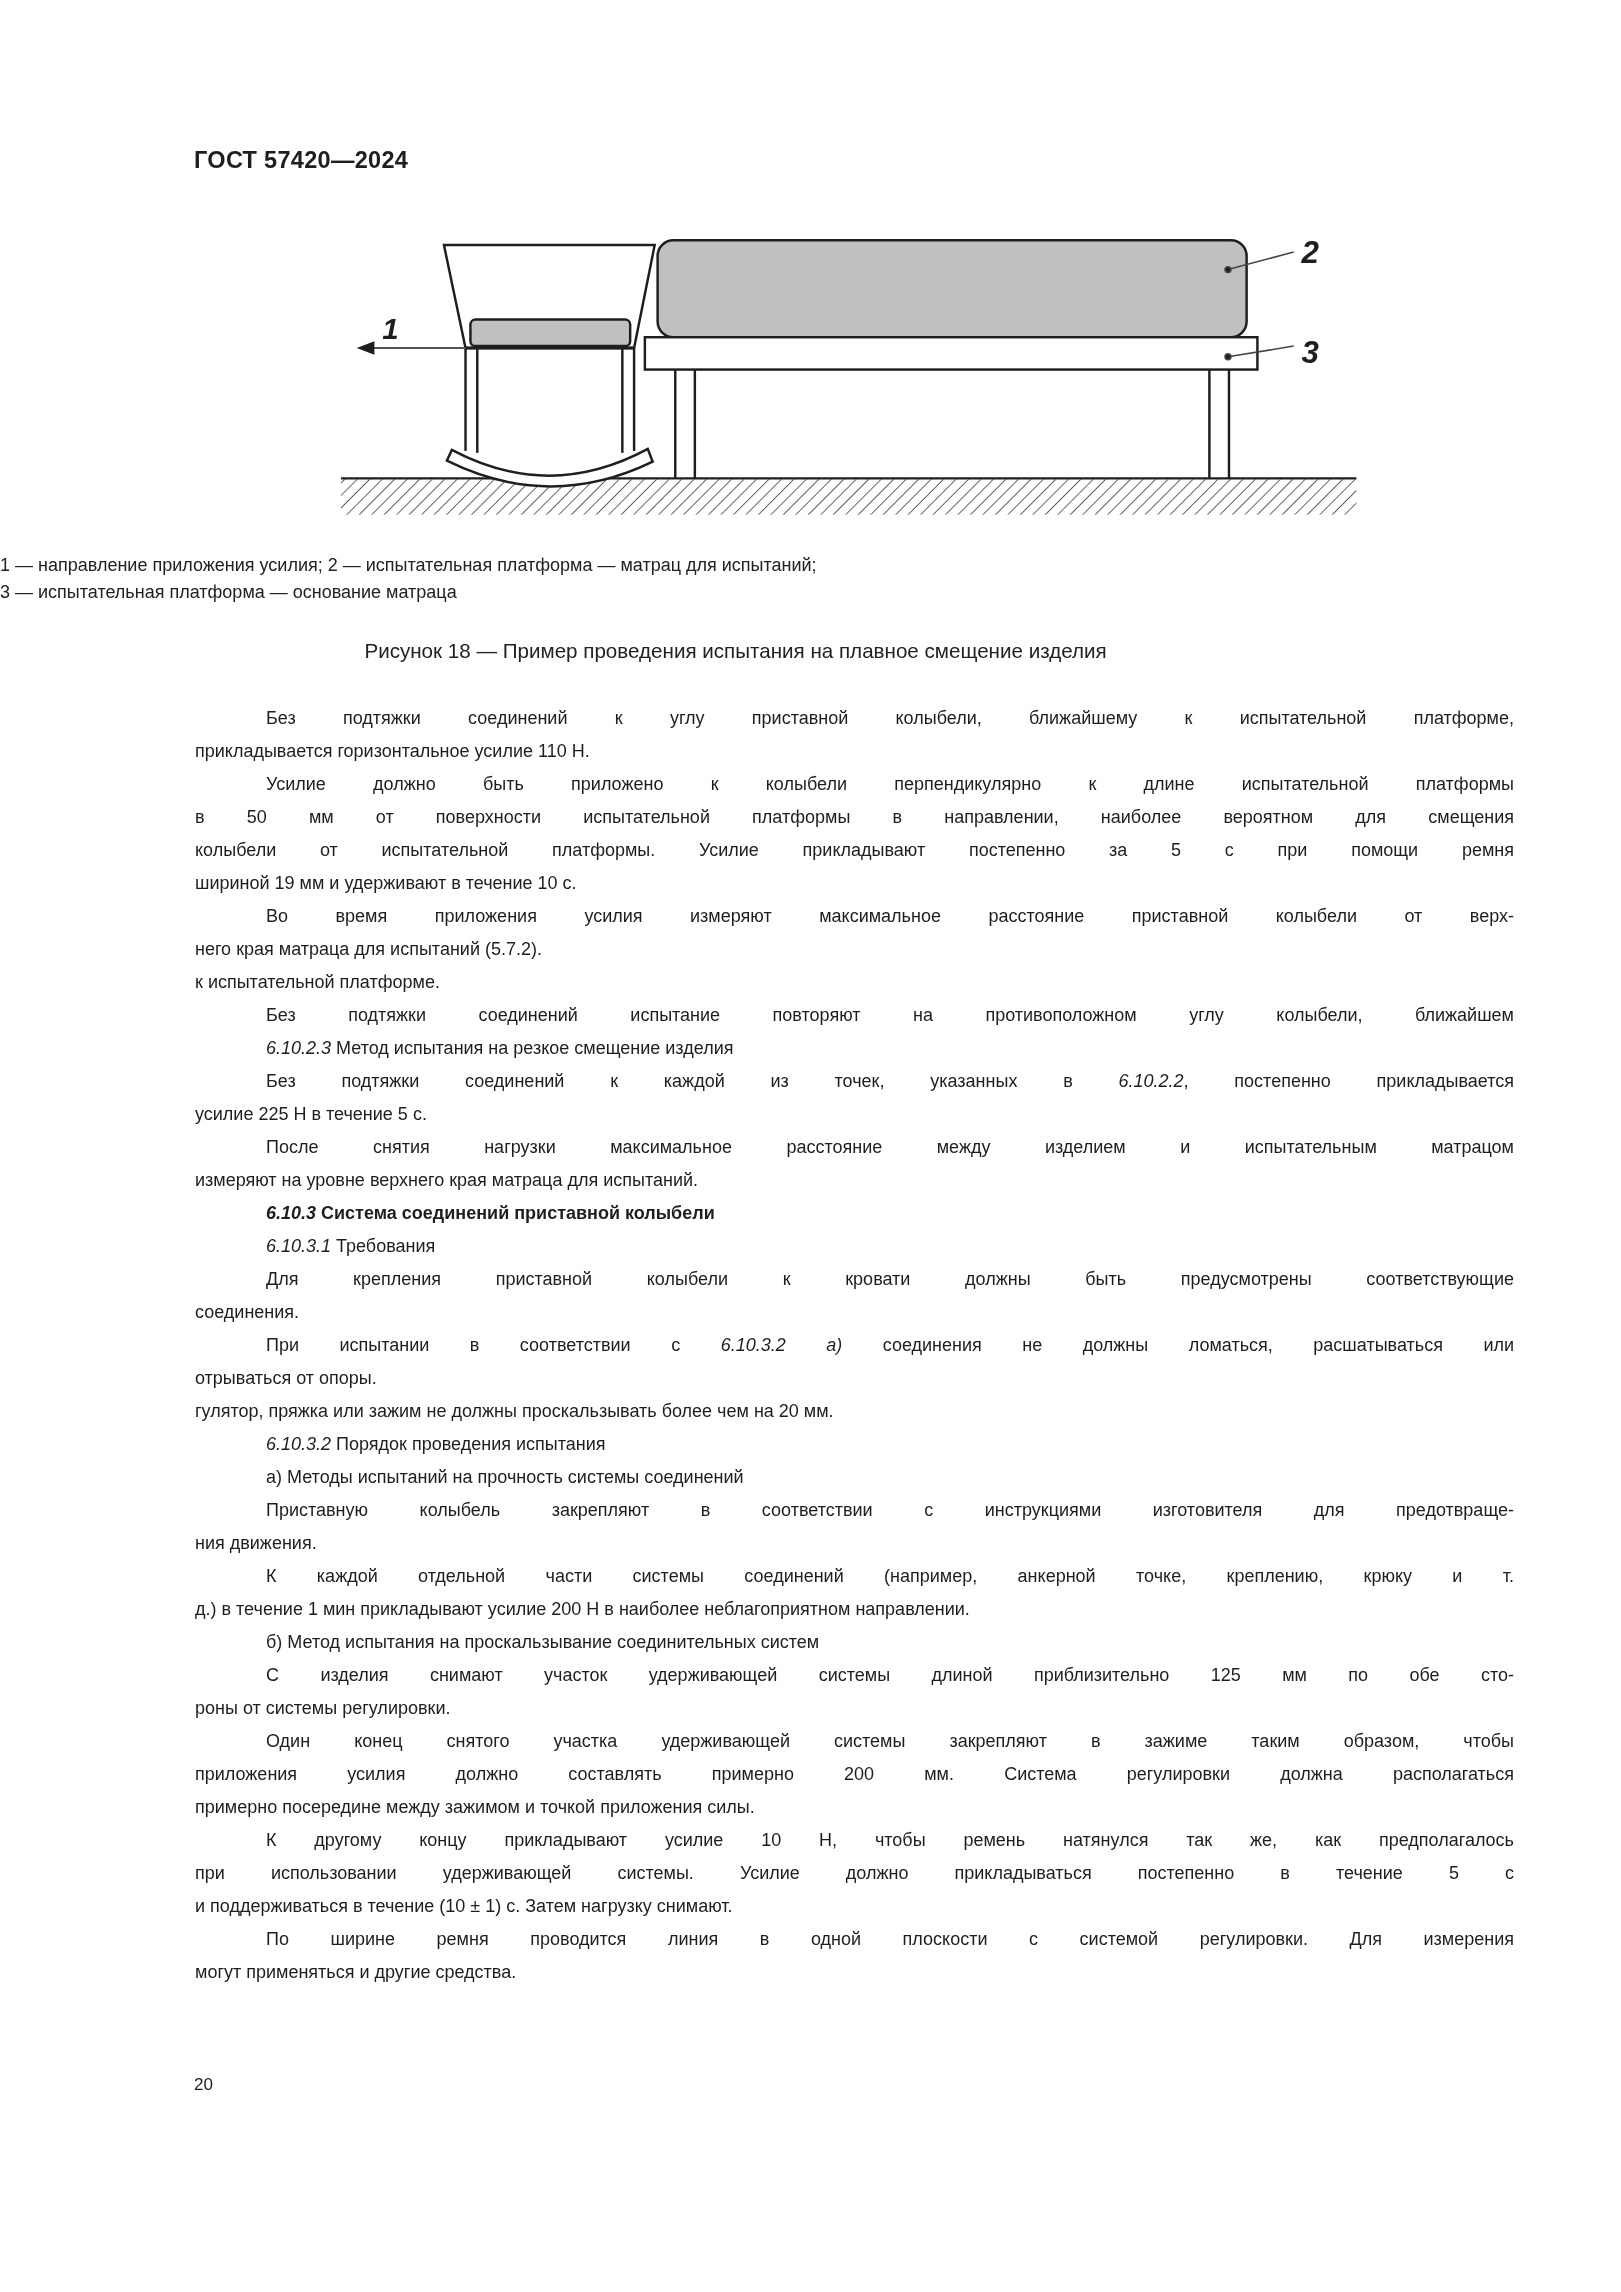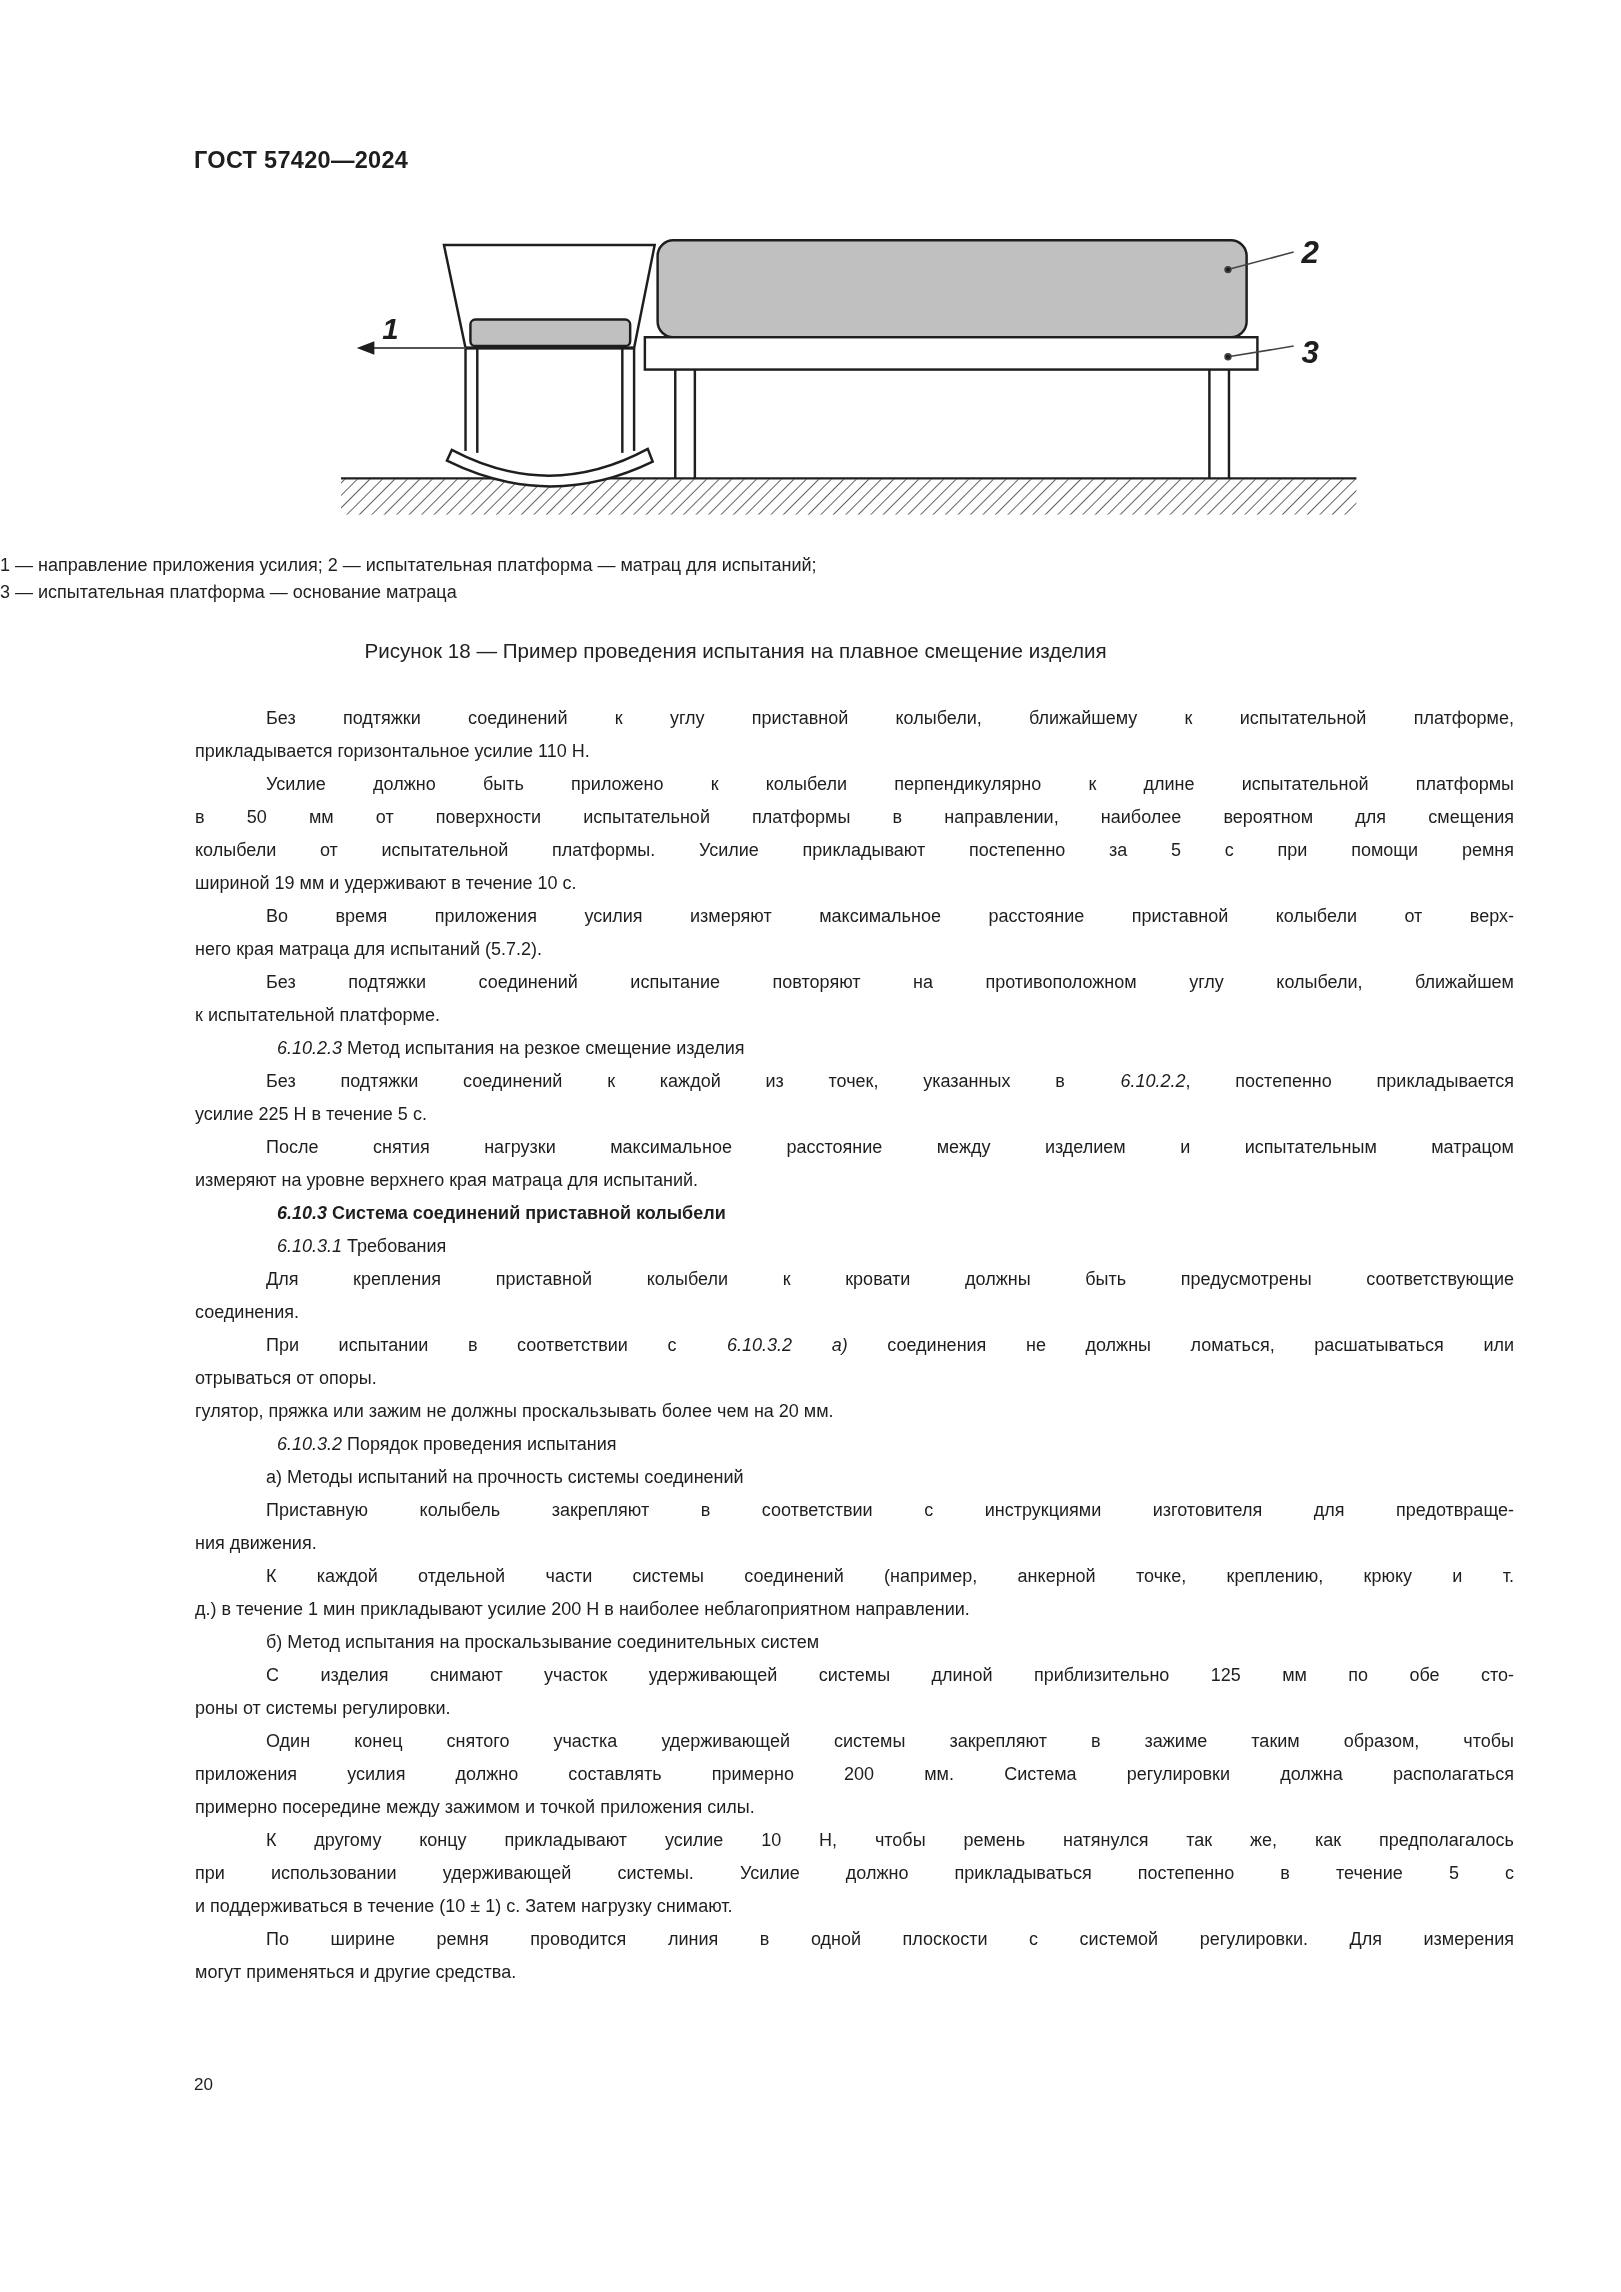--- a/index.html
+++ b/index.html
@@ -7,21 +7,21 @@
   .hdr { position:absolute; left:194px; top:147px; font-weight:bold; font-size:23.5px; letter-spacing:0.3px; }
   .fig { position:absolute; left:0; top:0; width:1621px; height:549px; }
   .legend { position:absolute; left:0; width:1621px; text-align:left; font-size:18px; color:#222; }
   .leg1 { top:555px; } .leg2 { top:582px; }
   .caption { position:absolute; left:0; width:1471px; top:639px; text-align:center; font-size:20.6px; color:#222; }
   .body { position:absolute; left:195px; top:702px; width:1319px; font-size:18px; }
   .ln { height:33px; line-height:33px; white-space:nowrap; text-align:justify; text-align-last:justify; }
   .ln.last { text-align-last:left; }
   .ln.ind { padding-left:71px; }
   .ln.bold { font-weight:bold; }
-  .it { font-style:italic;margin-left:11px; }
+  .it { font-style:italic; }
   .pnum { position:absolute; left:194px; top:2075px; font-size:17px; }
 </style>
 </head>
 <body>
 
 <div class="hdr">ГОСТ 57420—2024</div>
 
 <svg class="fig" viewBox="0 0 1654 560" xmlns="http://www.w3.org/2000/svg">
   <defs>
     <pattern id="hatch" patternUnits="userSpaceOnUse" width="9" height="9" patternTransform="rotate(45)">
@@ -78,22 +78,22 @@
       <div class="ln ind">Усилие должно быть приложено к колыбели перпендикулярно к длине испытательной платформы</div>
       <div class="ln">в 50 мм от поверхности испытательной платформы в направлении, наиболее вероятном для смещения</div>
       <div class="ln">колыбели от испытательной платформы. Усилие прикладывают постепенно за 5 с при помощи ремня</div>
       <div class="ln last">шириной 19 мм и удерживают в течение 10 с.</div>
     </div>
     <div>
       <div class="ln ind">Во время приложения усилия измеряют максимальное расстояние приставной колыбели от верх-</div>
       <div class="ln last">него края матраца для испытаний (5.7.2).</div>
     </div>
     <div>
+      <div class="ln last">к испытательной платформе.</div>
       <div class="ln ind">Без подтяжки соединений испытание повторяют на противоположном углу колыбели, ближайшем</div>
-      <div class="ln last">к испытательной платформе.</div>
     </div>
     <div>
       <div class="ln ind last"><span class="it">6.10.2.3</span><span> Метод испытания на резкое смещение изделия</span></div>
     </div>
     <div>
       <div class="ln ind">Без подтяжки соединений к каждой из точек, указанных в <span class="it">6.10.2.2</span>, постепенно прикладывается</div>
       <div class="ln last">усилие 225 Н в течение 5 с.</div>
     </div>
     <div>
       <div class="ln ind">После снятия нагрузки максимальное расстояние между изделием и испытательным матрацом</div>

